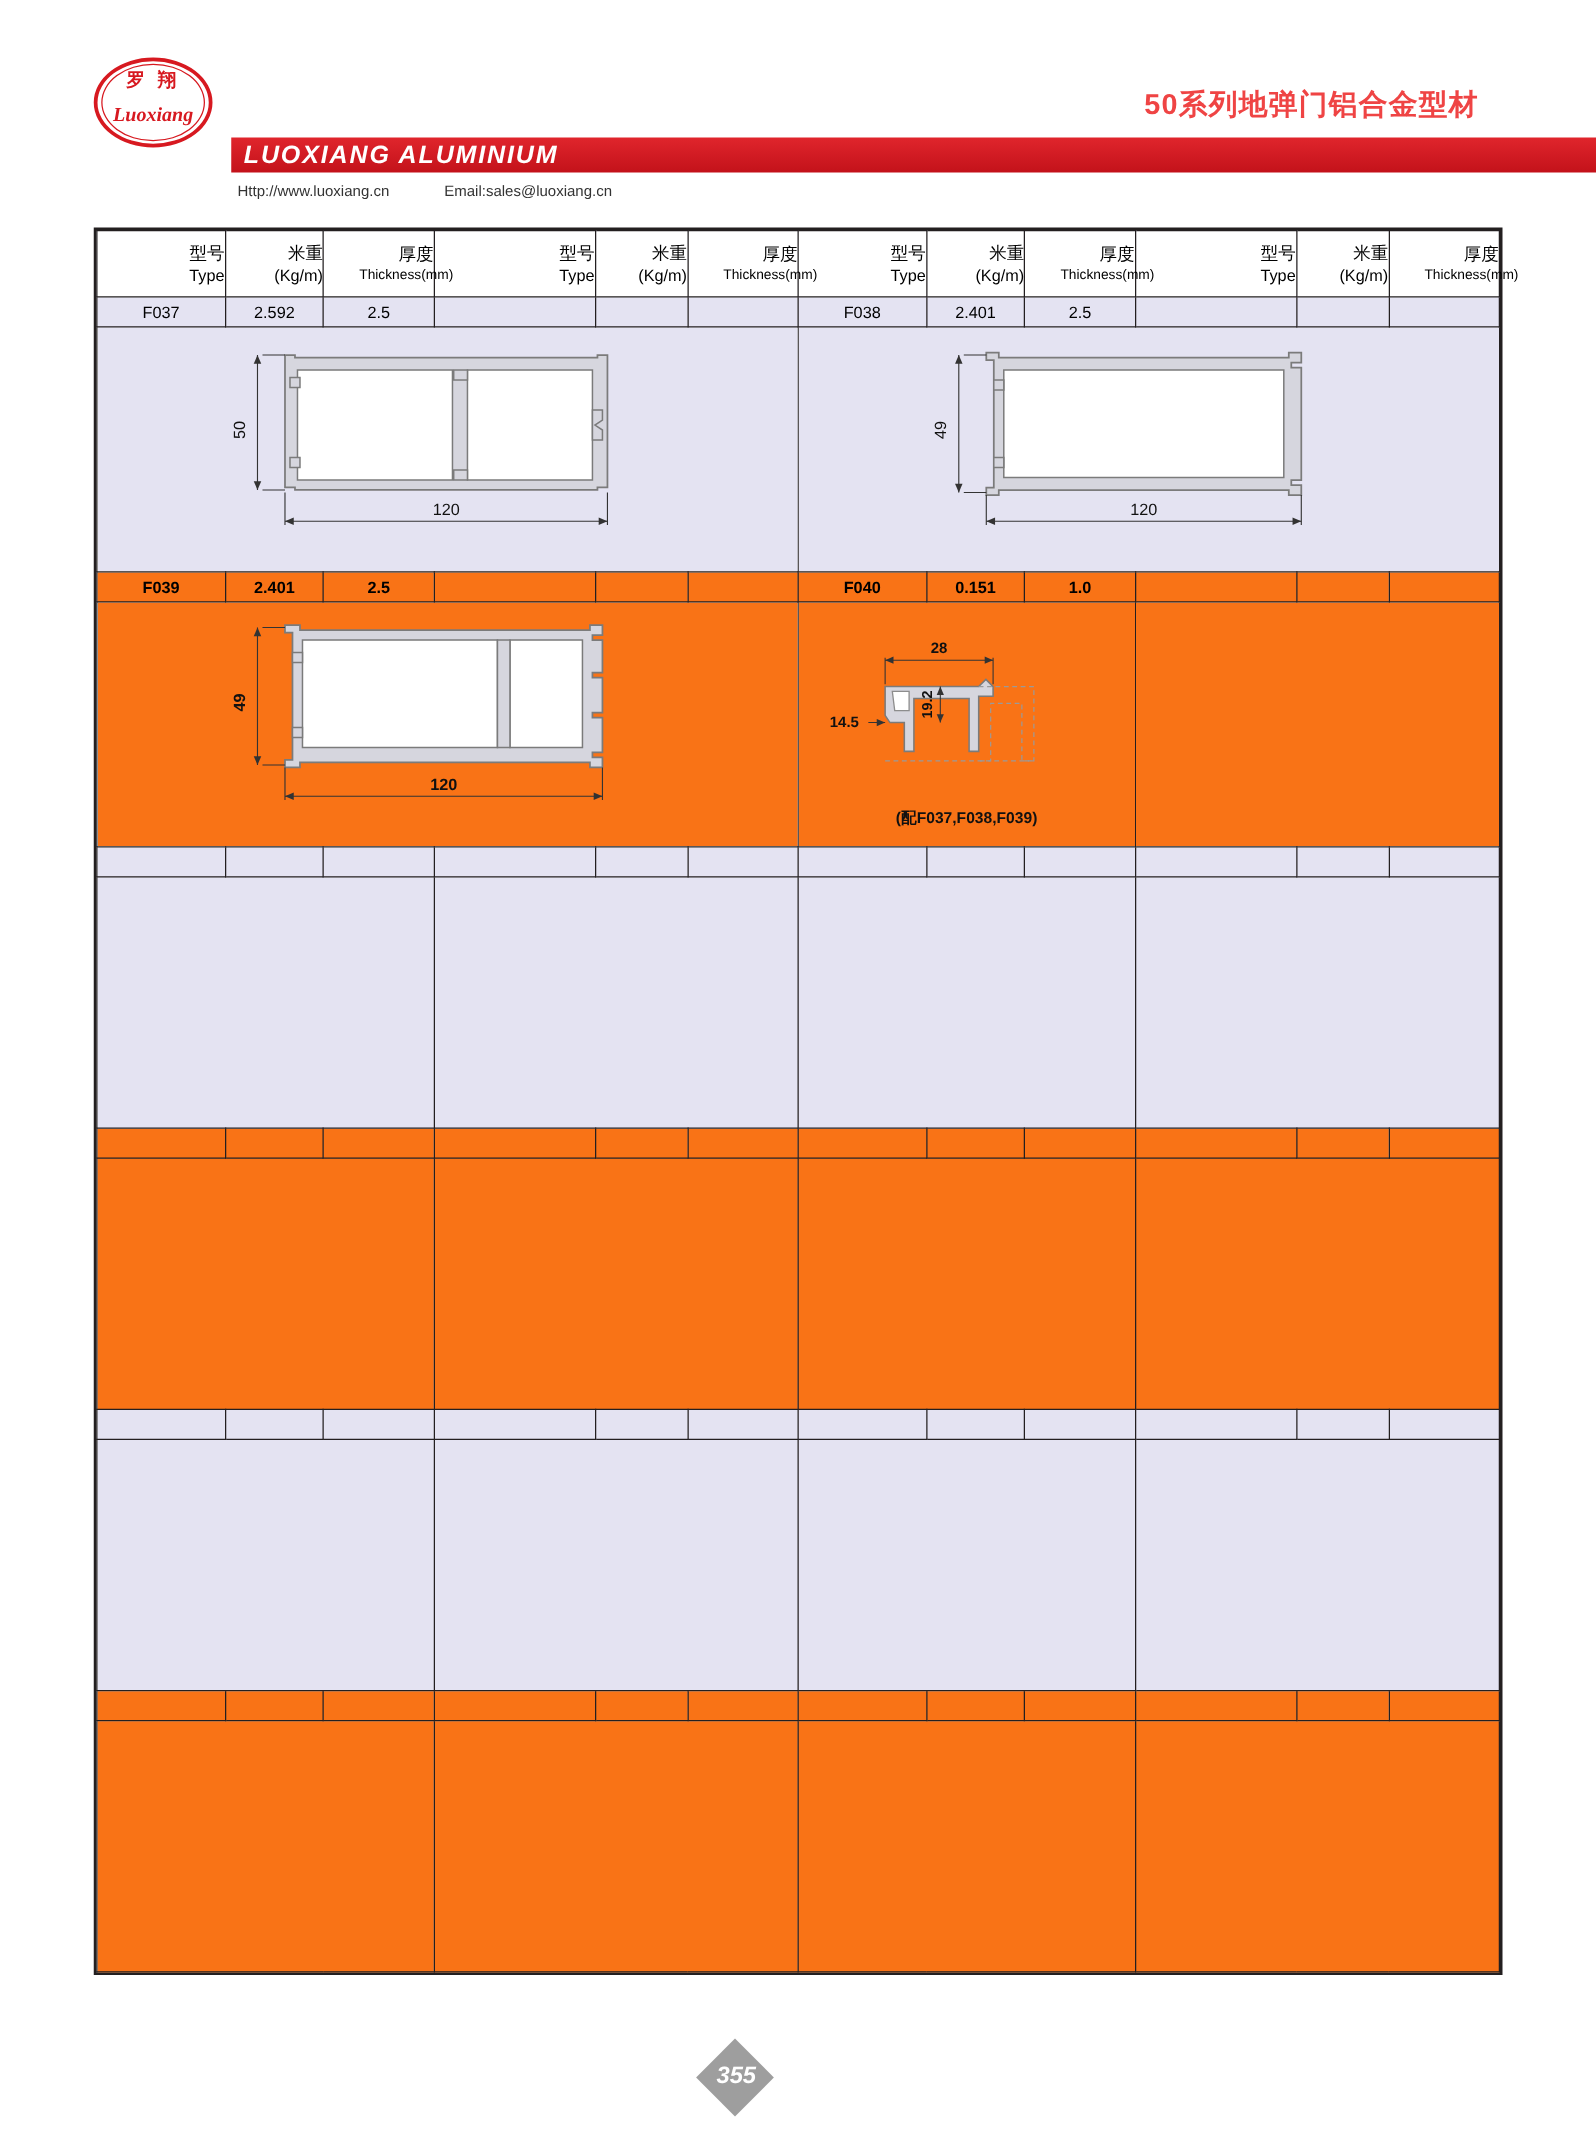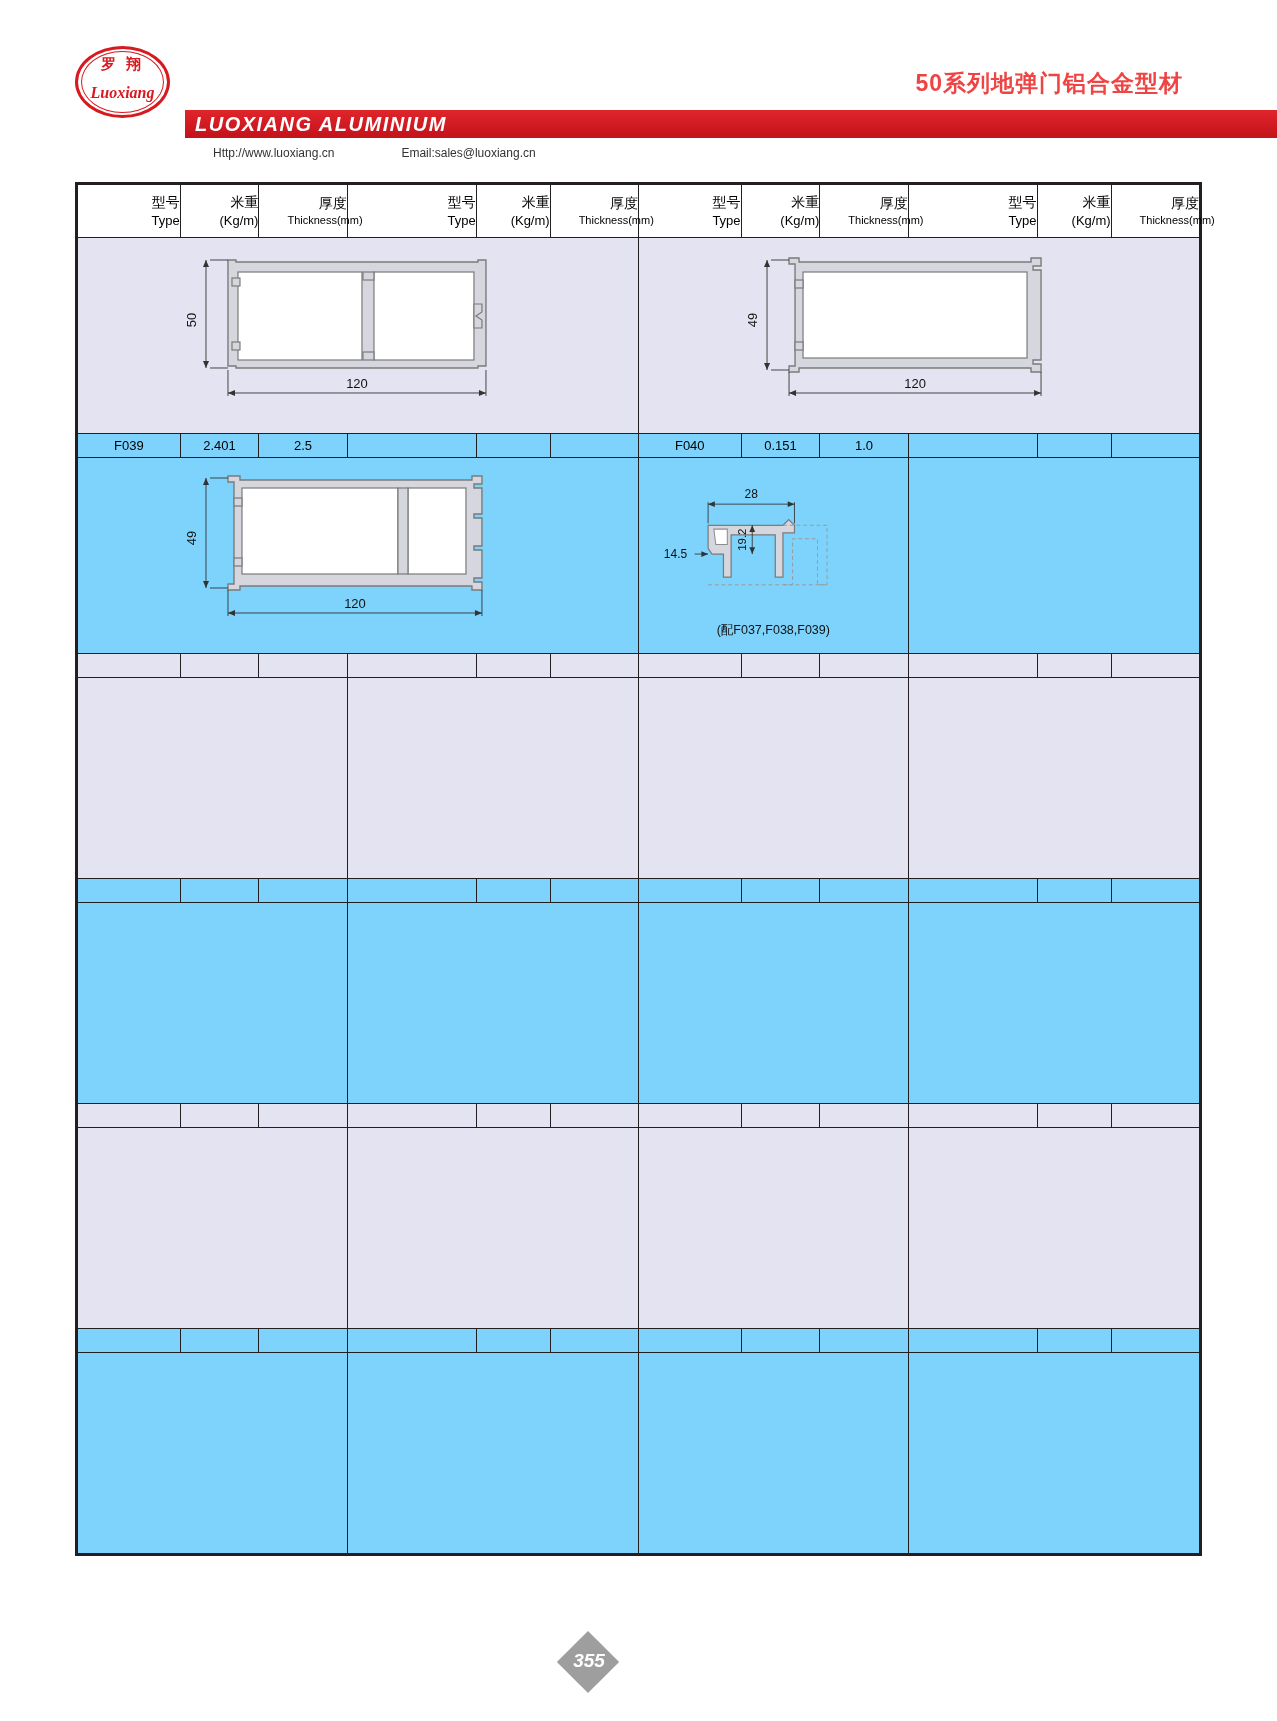--- a/index.html
+++ b/index.html
@@ -10,35 +10,35 @@
   .logo-wrap{position:absolute;left:75px;top:38px;width:1120px;height:120px;}
   .logo-seal{position:absolute;left:0;top:8px;width:95px;height:72px;}
   .seal-oval{position:absolute;left:0;top:0;width:95px;height:72px;border:3px solid #d71920;border-radius:50%;box-sizing:border-box;}
   .seal-inner{position:absolute;left:6px;top:5px;width:83px;height:62px;border:1px solid #d71920;border-radius:50%;box-sizing:border-box;}
   .seal-top{position:absolute;left:0;top:9px;width:95px;text-align:center;font-size:15px;color:#d71920;font-weight:bold;letter-spacing:3px;}
   .seal-bottom{position:absolute;left:0;top:38px;width:95px;text-align:center;font-size:16px;color:#d71920;font-style:italic;font-family:"Liberation Serif",serif;font-weight:bold;}
   .brand-cn{position:absolute;left:110px;top:0px;font-size:54px;font-weight:bold;letter-spacing:10px;color:#1a1a1a;font-family:"DejaVu Sans",sans-serif;}
   .redbar{position:absolute;left:110px;top:72px;width:1097px;height:28px;background:linear-gradient(180deg,#e0252c 0%,#c3121a 100%);}
   .brand-en{position:absolute;left:10px;top:3px;font-size:20px;font-weight:bold;font-style:italic;color:#fff;letter-spacing:1.5px;font-family:"Liberation Sans",sans-serif;}
   .contact{position:absolute;left:115px;top:108px;font-size:12px;color:#333;}
-  .contact span{margin-right:44px;margin-left:23px;}
+  .contact span{margin-right:44px;}
   .title-cn{position:absolute;right:12px;top:30px;font-size:23px;font-weight:bold;color:#ef4444;letter-spacing:1px;}
   .title-en{position:absolute;right:10px;top:75px;width:520px;height:24px;text-align:right;font-size:14px;color:#fff;line-height:24px;padding-right:8px;box-sizing:border-box;}
 
   
   .table{position:absolute;left:75px;top:182px;width:1127px;border:2px solid #231f20;box-sizing:border-box;}
   table{border-collapse:collapse;width:100%;table-layout:fixed;}
   td{border:1px solid #231f20;padding:0;vertical-align:middle;text-align:center;font-size:13px;}
   .hd{height:52px;background:#fff;line-height:1.35;text-align:right;}
   .hd .cn{font-size:14px;}
   .hd .en{font-size:13px;}
   .hd-small .en{font-size:11px;margin-left:28px;}
   .lbl{height:23px;font-size:13px;}
   .violet{background:#e4e3f2;}
-  .mint{background:#7dd3fc;}
+  .mint{background:#f97316;font-weight:bold;}
   .drawcell{height:195px;position:relative;}
   .blankrow td{height:23px;}
   .bigrow td{height:200px;}
 
   
   .canvas{position:absolute;left:0;top:0;width:100%;height:100%;}
   .note{position:absolute;left:0;bottom:14px;width:100%;text-align:center;font-size:12.5px;color:#111;}
 
   
   .footer{position:absolute;left:0;top:1640px;width:1036px;height:60px;font-style:italic;}
@@ -134,20 +134,34 @@
     <td class="hd">
             <div class="cn">米重</div>
             <div class="en">(Kg/m)</div>
           </td>
     <td class="hd hd-small">
             <div class="cn">厚度</div>
             <div class="en">Thickness(mm)</div>
           </td>
   </tr>
 
+  <tr>
+    <td class="lbl violet">F037</td>
+    <td class="lbl violet">2.592</td>
+    <td class="lbl violet">2.5</td>
+    <td class="lbl violet"></td>
+    <td class="lbl violet"></td>
+    <td class="lbl violet"></td>
+    <td class="lbl violet">F038</td>
+    <td class="lbl violet">2.401</td>
+    <td class="lbl violet">2.5</td>
+    <td class="lbl violet"></td>
+    <td class="lbl violet"></td>
+    <td class="lbl violet"></td>
+  </tr>
 
   <tr>
     <td class="drawcell violet" colspan="6">
       <svg class="canvas" viewBox="0 0 560 195" preserveAspectRatio="xMidYMid meet">
         <g stroke="#7b7b7b" fill="#d6d6de" stroke-width="1.4">
           <path d="M150 28 L150 22 L158 22 L158 24 L400 24 L400 22 L408 22 L408 28 L408 128 L400 128 L400 130 L158 130 L158 128 L150 128 Z"></path>
         </g>
         <g fill="#ffffff" stroke="#7b7b7b" stroke-width="1.2">
           <rect x="160" y="34" width="124" height="88"></rect>
           <rect x="296" y="34" width="100" height="88"></rect>

